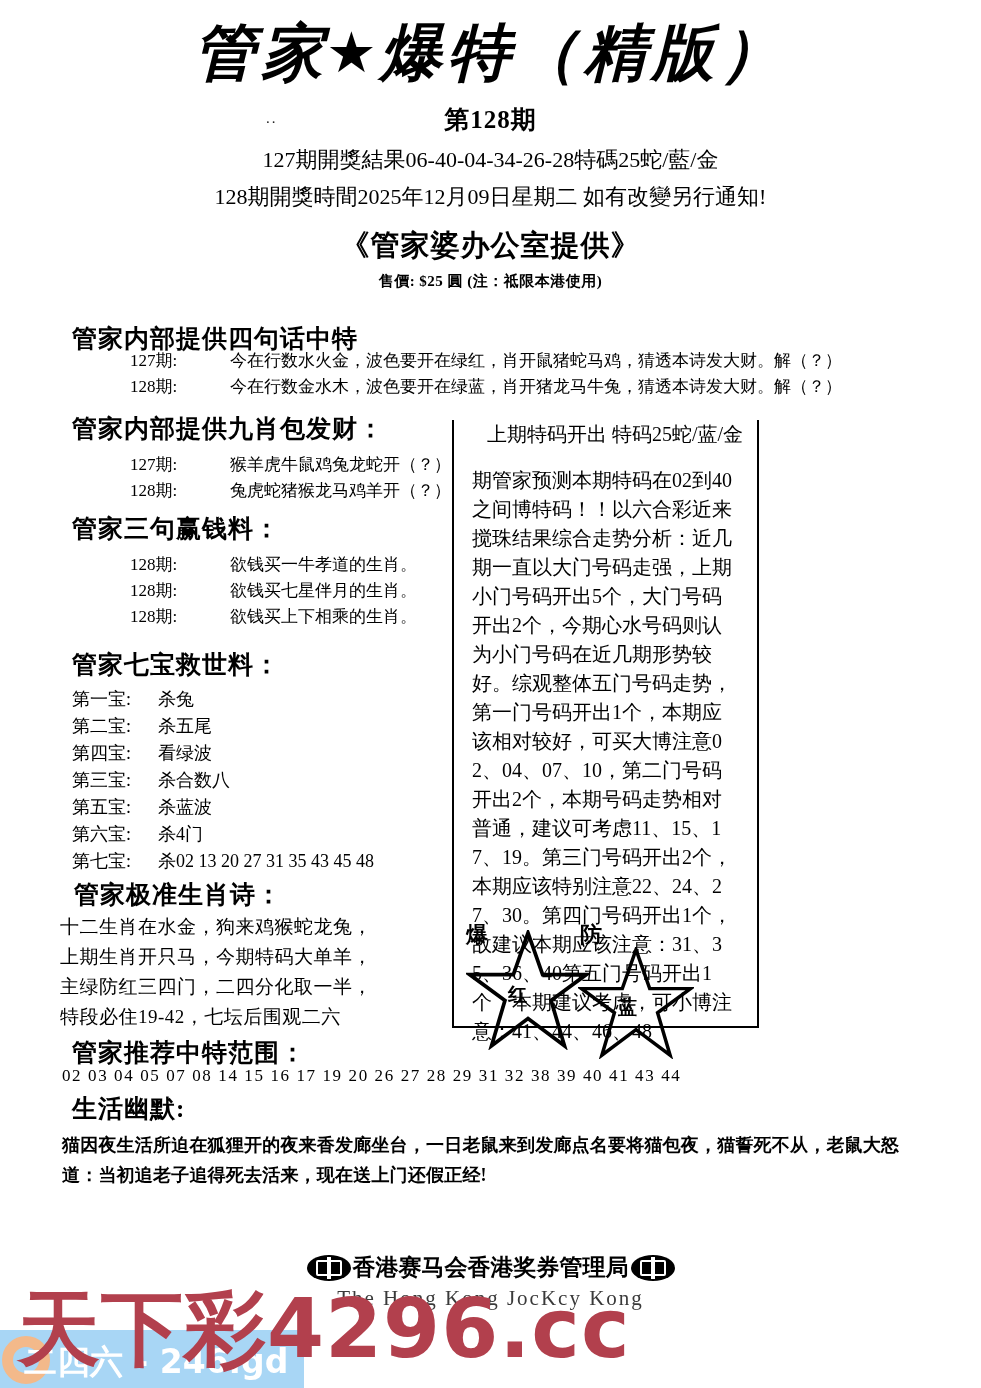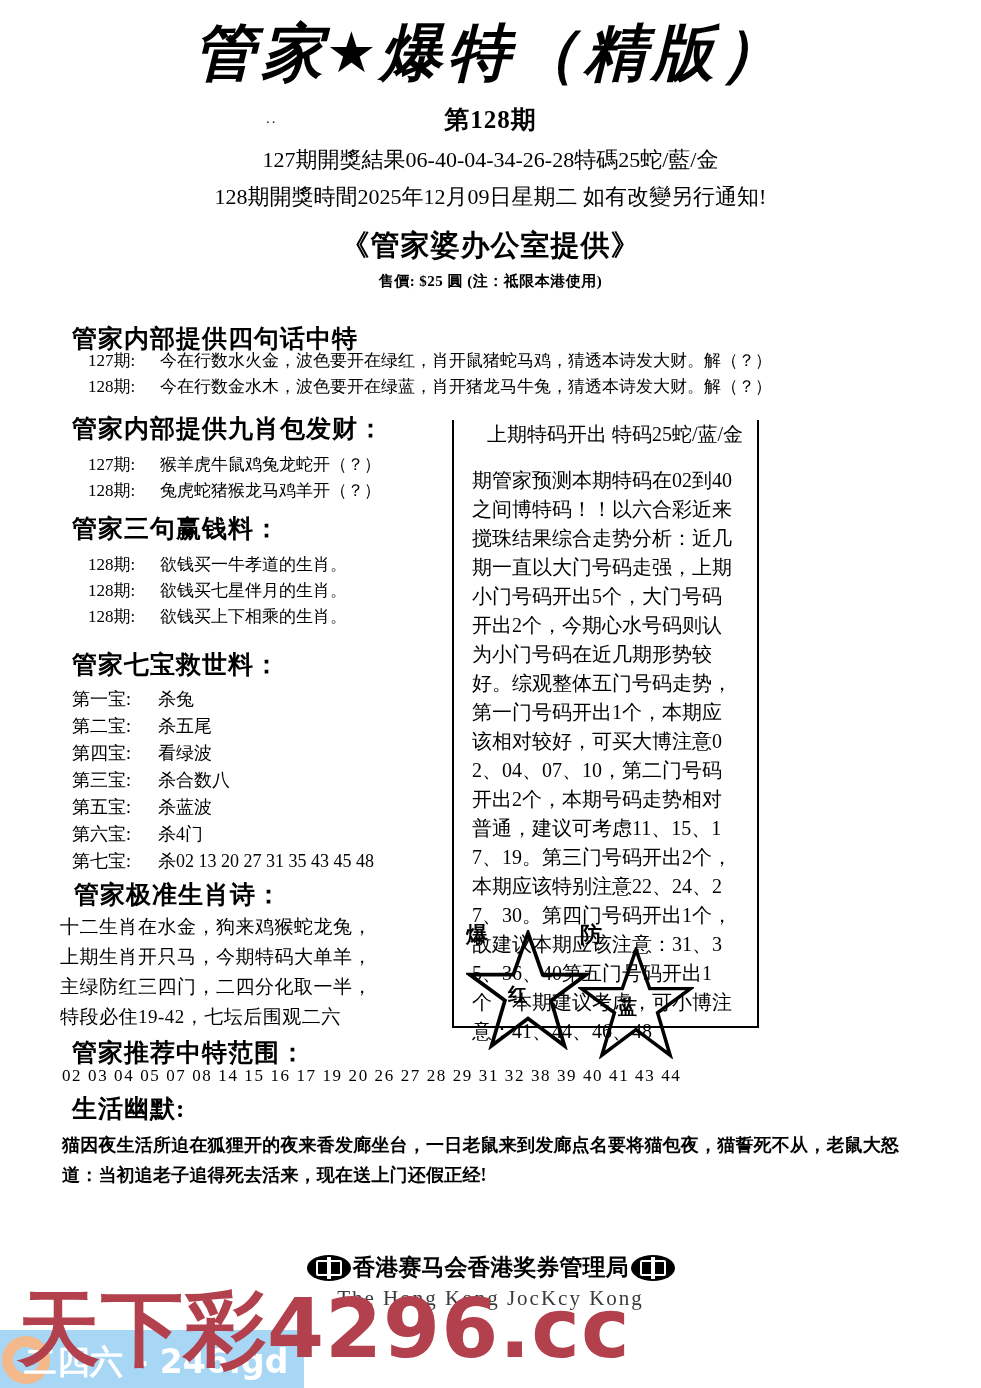--- a/index.html
+++ b/index.html
@@ -101,22 +101,23 @@
 
   .rowlist { position: absolute; }
   .rowlist .row {
     font-size: 17px;
     white-space: nowrap;
     line-height: 26px;
   }
   .rowlist .row .k {
     display: inline-block;
     width: 72px;
-  }
-  .rowlist .row .v { display: inline-block; }
+    margin-left: 42px;
+  }
+  .rowlist .row .v { display: inline-block; margin-left: 28px; }
 
   .treasure { position: absolute; }
   .treasure .row {
     font-size: 18px;
     white-space: nowrap;
     line-height: 27px;
   }
   .treasure .row .k {
     display: inline-block;
     width: 86px;

